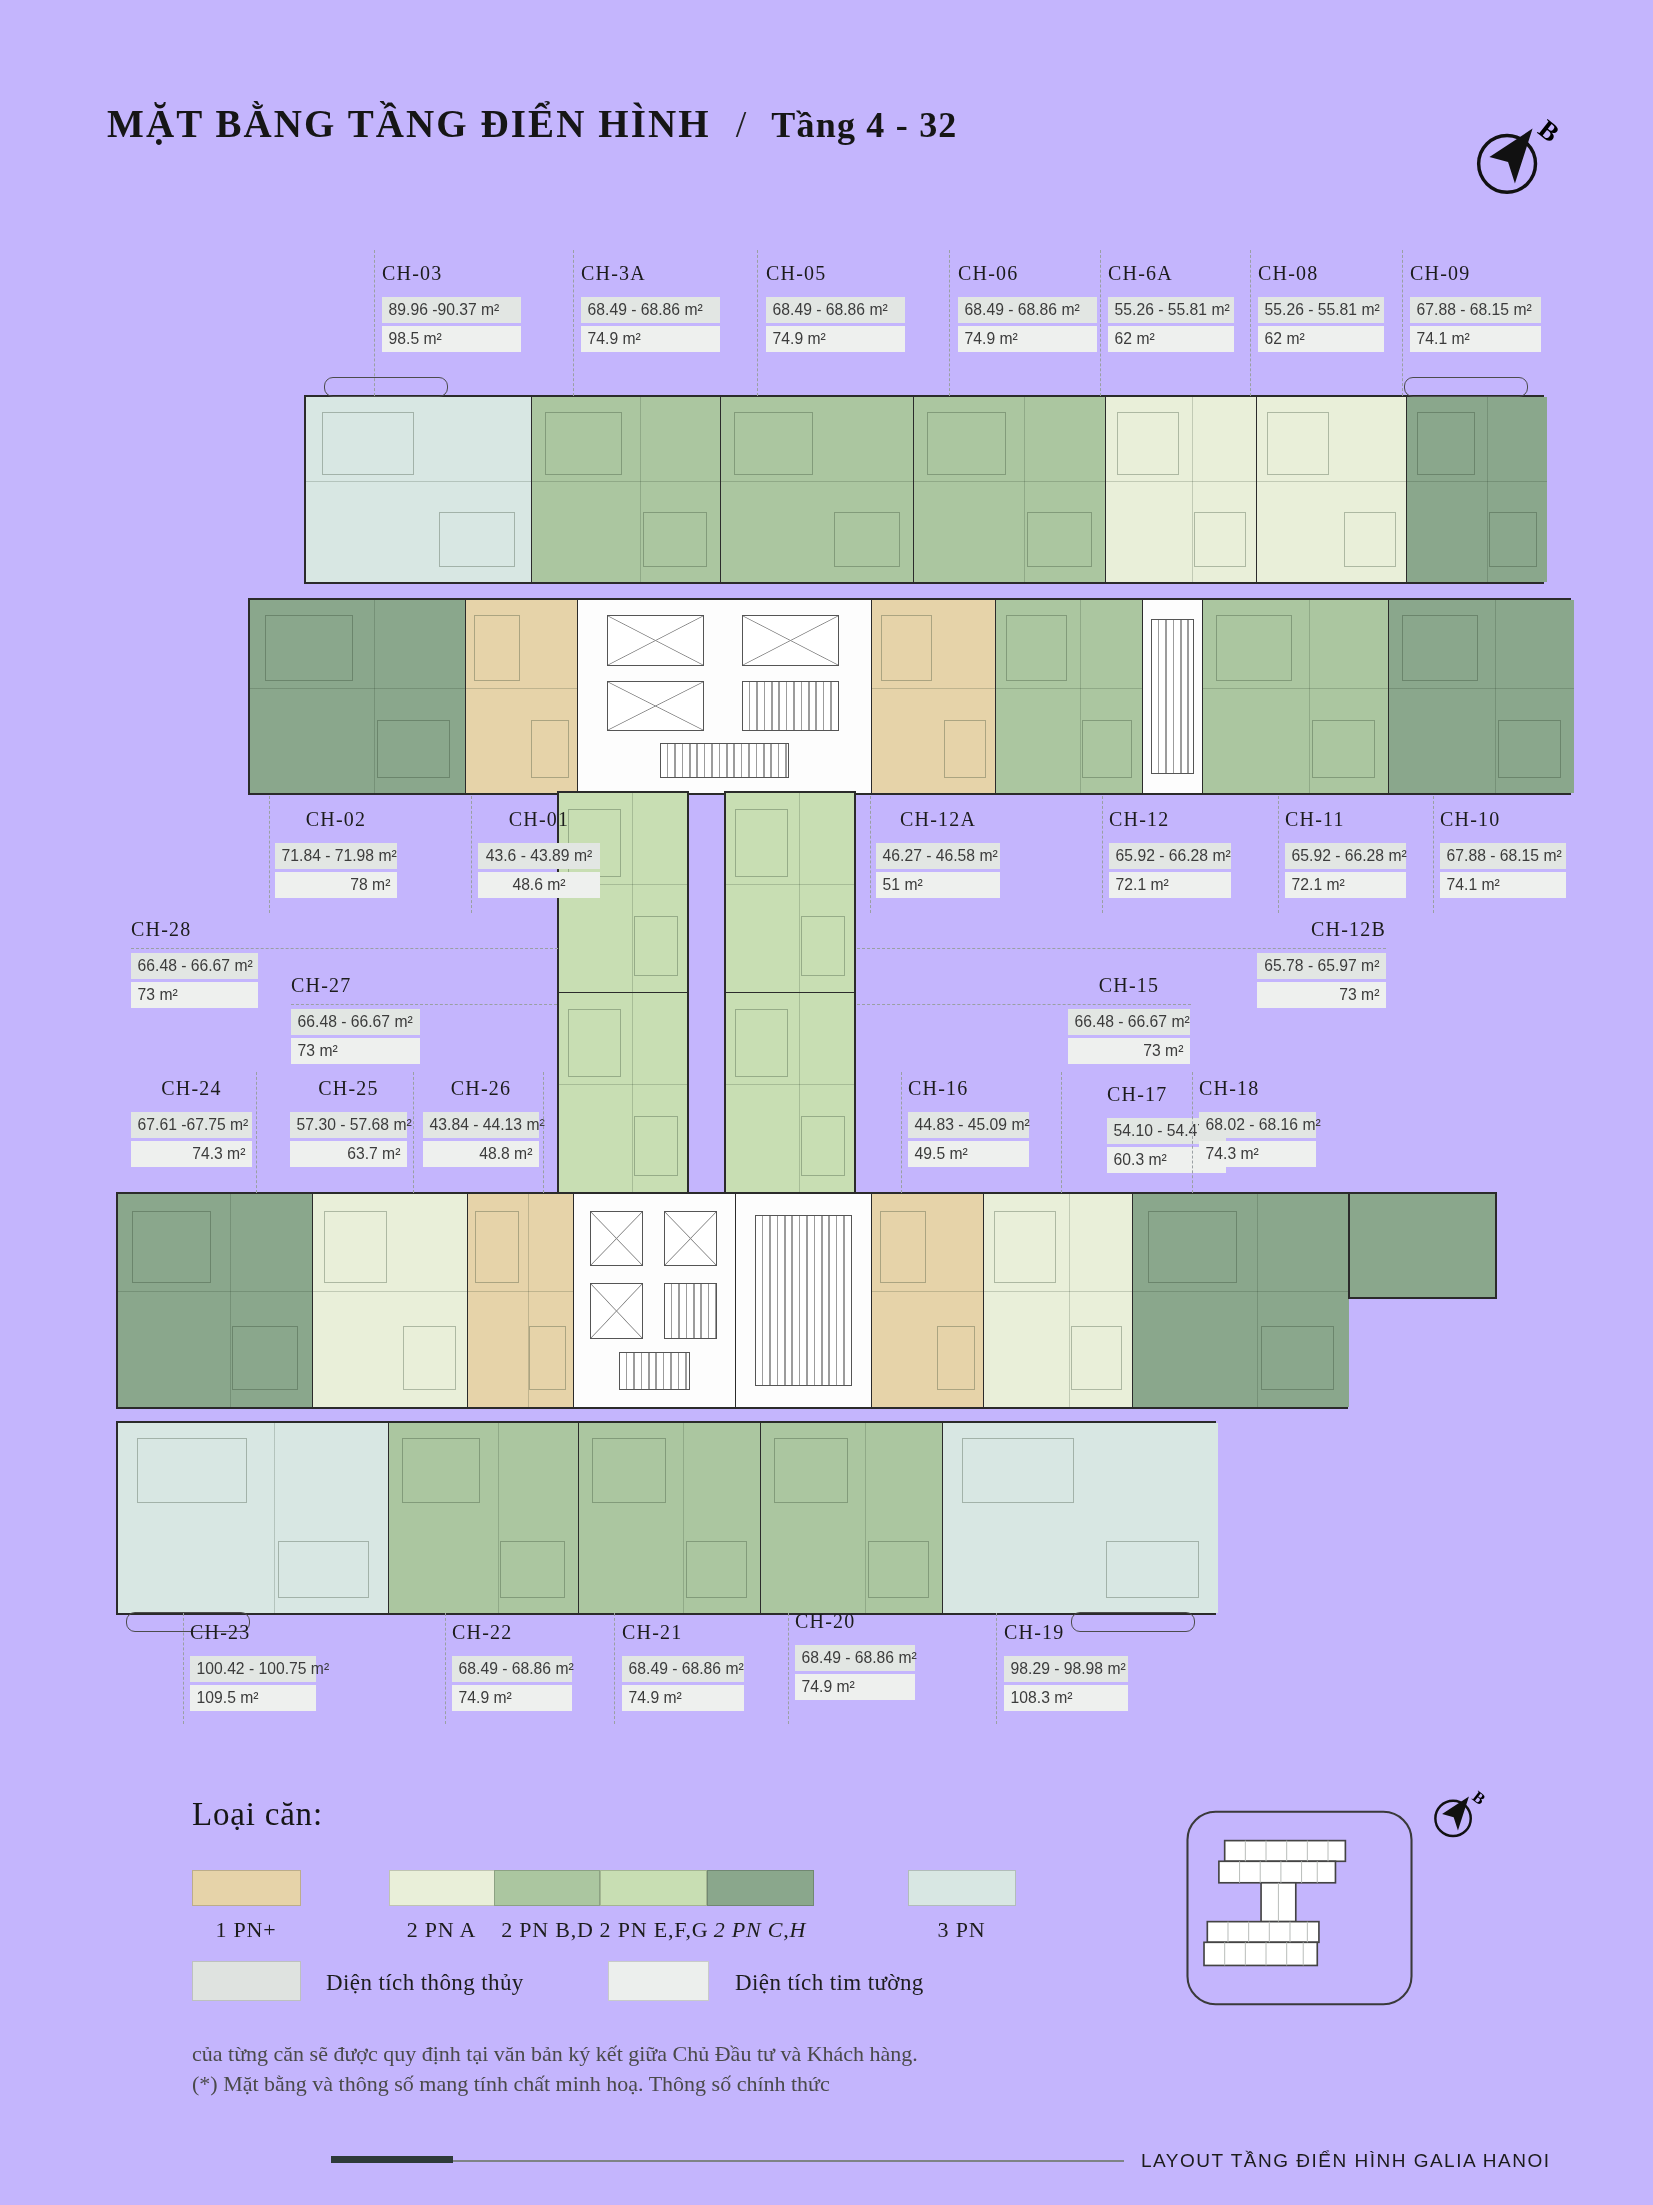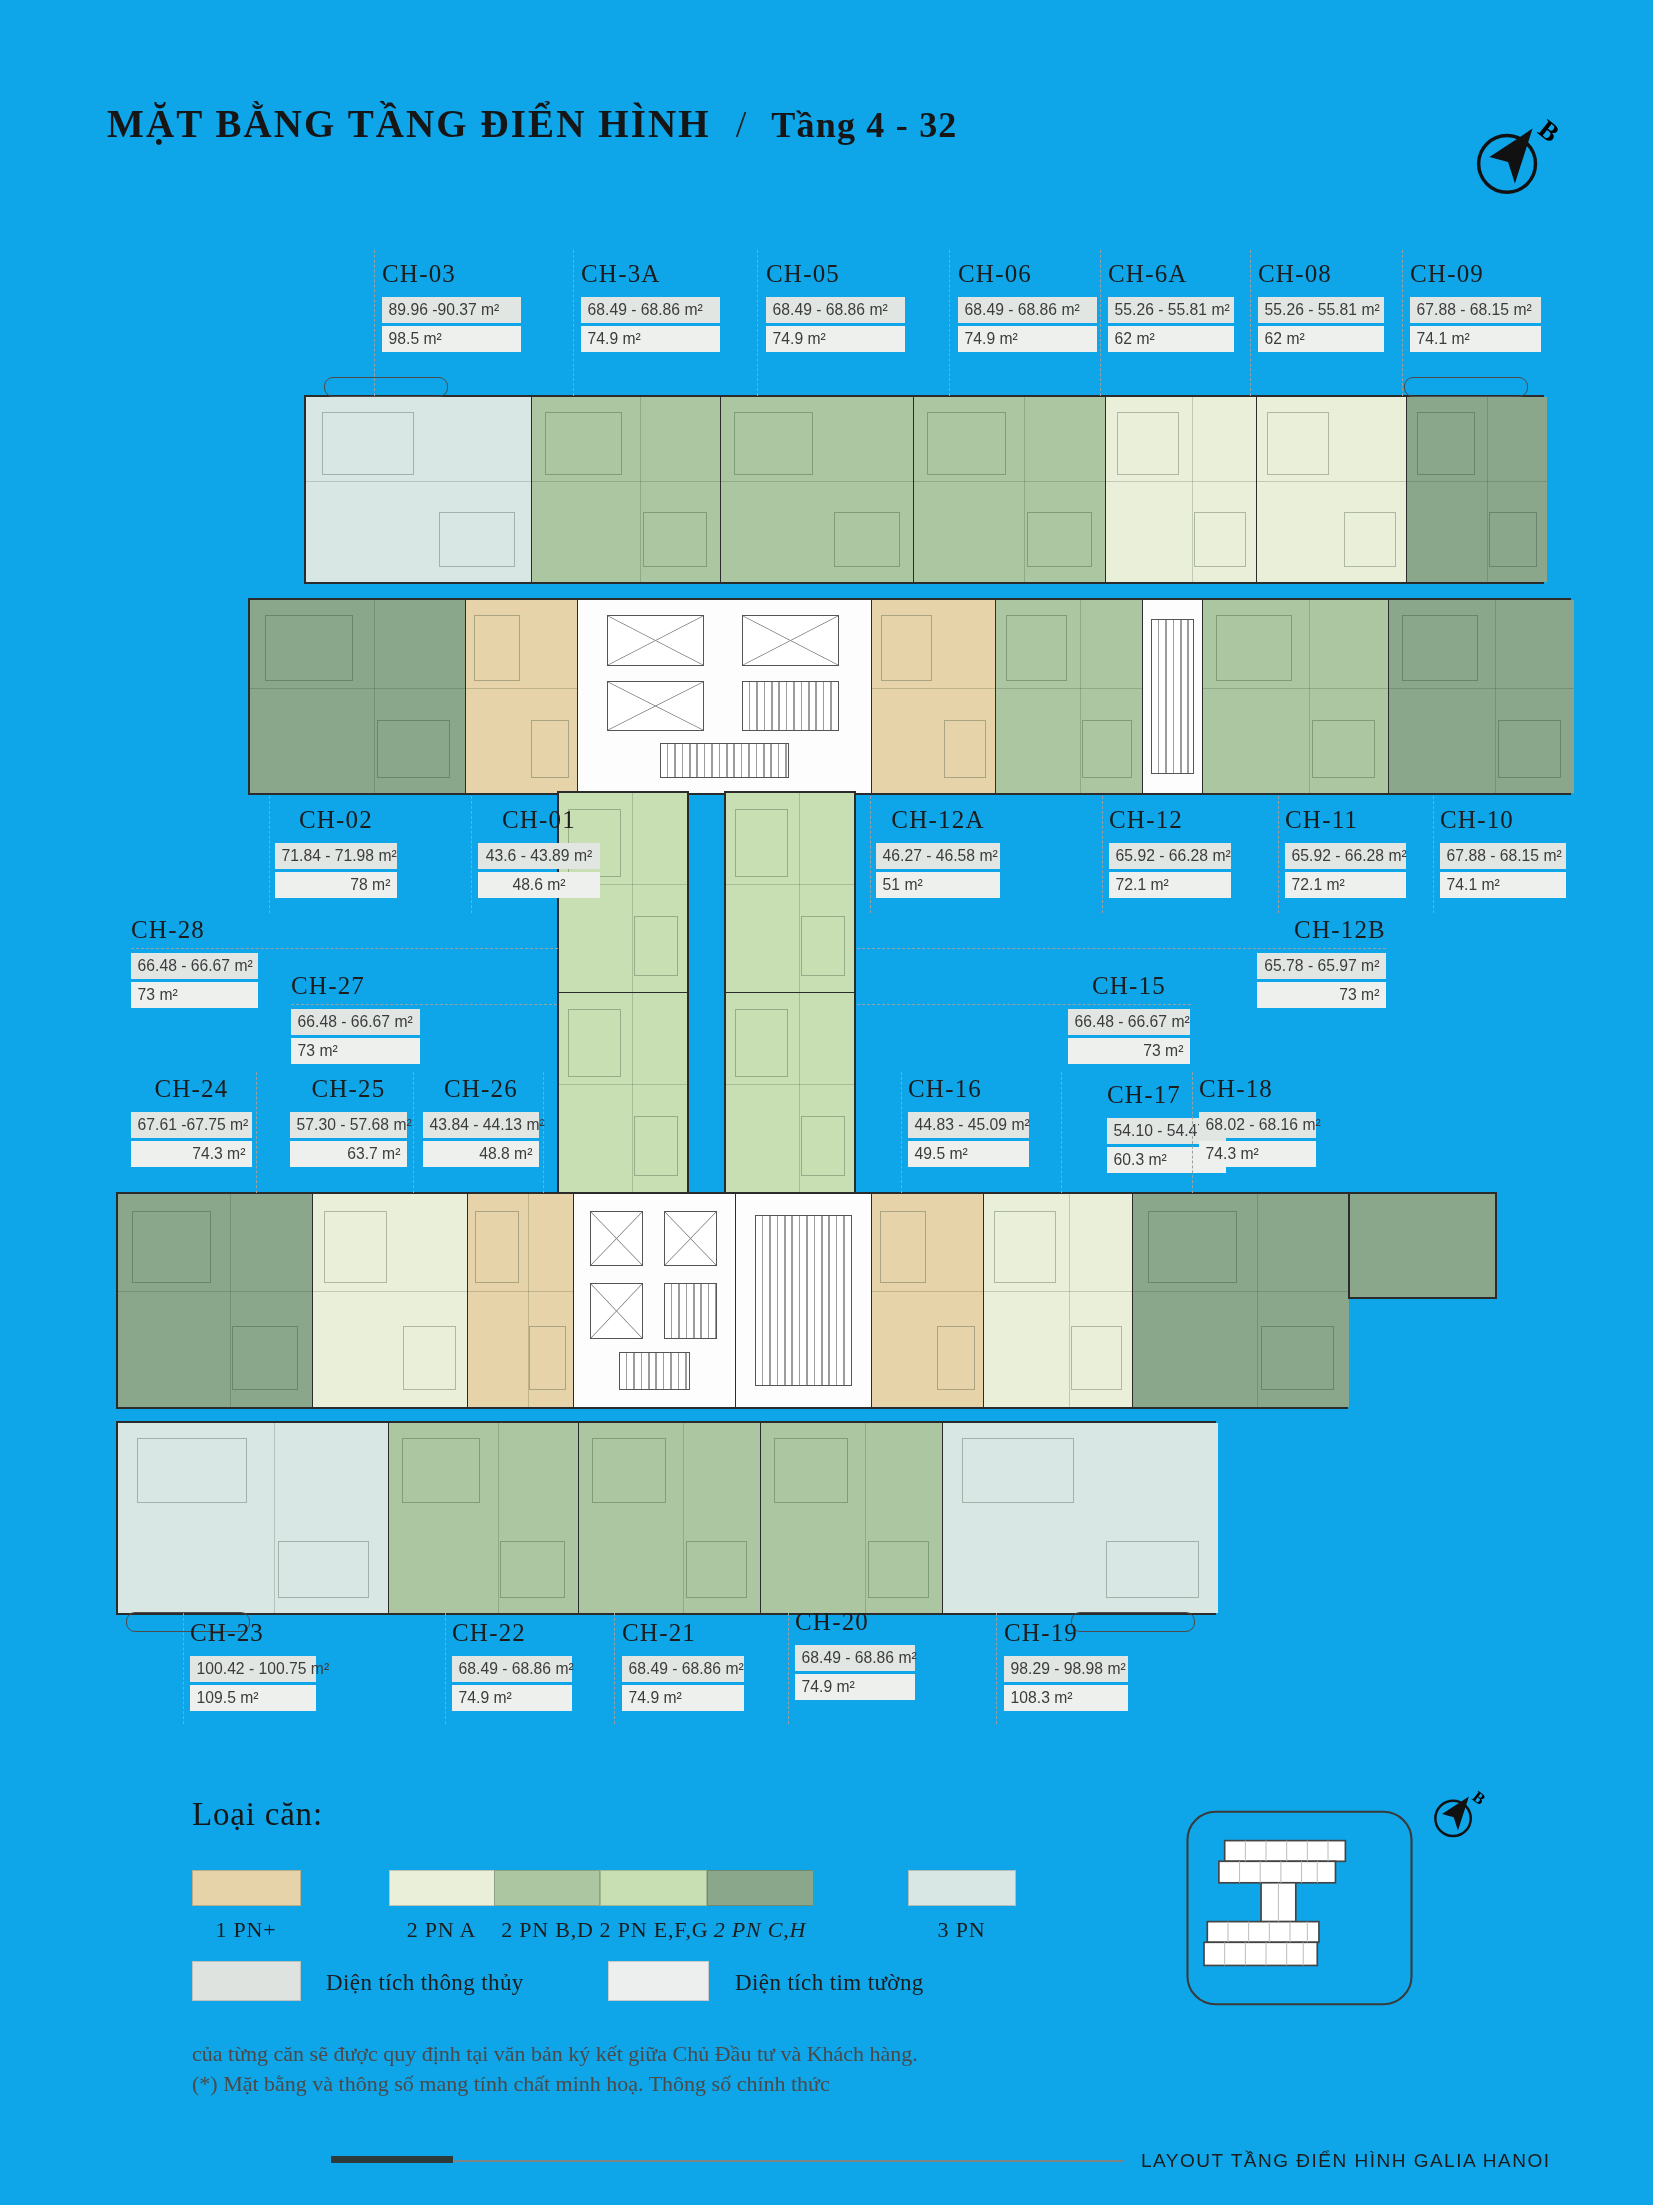--- a/index.html
+++ b/index.html
@@ -1,16 +1,16 @@
 <!DOCTYPE html>
 <html style="font-size:13.2px"><head>
 <meta charset="utf-8">
 <style>
   html,body{margin:0;padding:0;}
-  #stage{position:relative;width:1654px;height:2205px;background:#0ea5e9;overflow:hidden;
+  #stage{position:relative;width:1654px;height:2205px;background:#c4b5fd;overflow:hidden;
          font-family:"Liberation Sans",sans-serif;}
 
   
   .title-row{position:absolute;left:107px;top:101px;display:flex;align-items:baseline;color:#161616;}
   .t-main{font-family:"Liberation Serif","DejaVu Serif",serif;font-size:39px;font-weight:700;letter-spacing:2.1px;}
   .t-sep{font-family:"Liberation Serif","DejaVu Serif",serif;font-size:38px;font-weight:400;margin:0 25px;color:#222;}
   .t-sub{font-family:"Liberation Serif","DejaVu Serif",serif;font-size:36px;font-weight:700;letter-spacing:1.2px;}
   .compass{position:absolute;}
 
   
@@ -30,21 +30,21 @@
       background:repeating-linear-gradient(to right,#ffffff 0 5.8px,#9c9c9c 5.8px 7.4px);}
   .conn{position:absolute;display:flex;flex-direction:column;border:2.5px solid #2b2b2b;box-sizing:border-box;}
   .conn .punit{width:100%;height:auto;flex:1 1 0;border-left:none;border-top:1.7px solid #2b2b2b;}
   .conn > :first-child{border-top:none;}
   .annex{position:absolute;border:2.5px solid #2b2b2b;box-sizing:border-box;}
   .tab{position:absolute;border:1.7px solid #4c4c4c;border-radius:9px;box-sizing:border-box;}
 
   
   .ulabel{position:absolute;}
   .uname{display:block;height:27px;font-family:"Liberation Serif","DejaVu Serif",serif;
-         font-size:25px;color:#1c1c1c;letter-spacing:1.2px;line-height:27px;}
+         font-size:20px;color:#1c1c1c;letter-spacing:1.2px;line-height:27px;}
   .ubox{display:block;font-size:15.7px;color:#3c3c3c;padding:0 6.6px;margin-top:3.3px;
         line-height:26px;height:26px;box-sizing:border-box;white-space:nowrap;}
   .b1{background:#e2e6e3;margin-top:10px;}
   .b2{background:#eef0ee;}
   .al-left{text-align:left;} .al-center{text-align:center;} .al-right{text-align:right;}
   .vdash{position:absolute;width:0;border-left:1.7px dashed #9aa0a3;}
   .hdash{position:absolute;height:0;border-top:1.7px dashed #9aa0a3;}
 
   
   .legend-heading{position:absolute;left:192px;top:1796px;font-family:"Liberation Serif","DejaVu Serif",serif;

